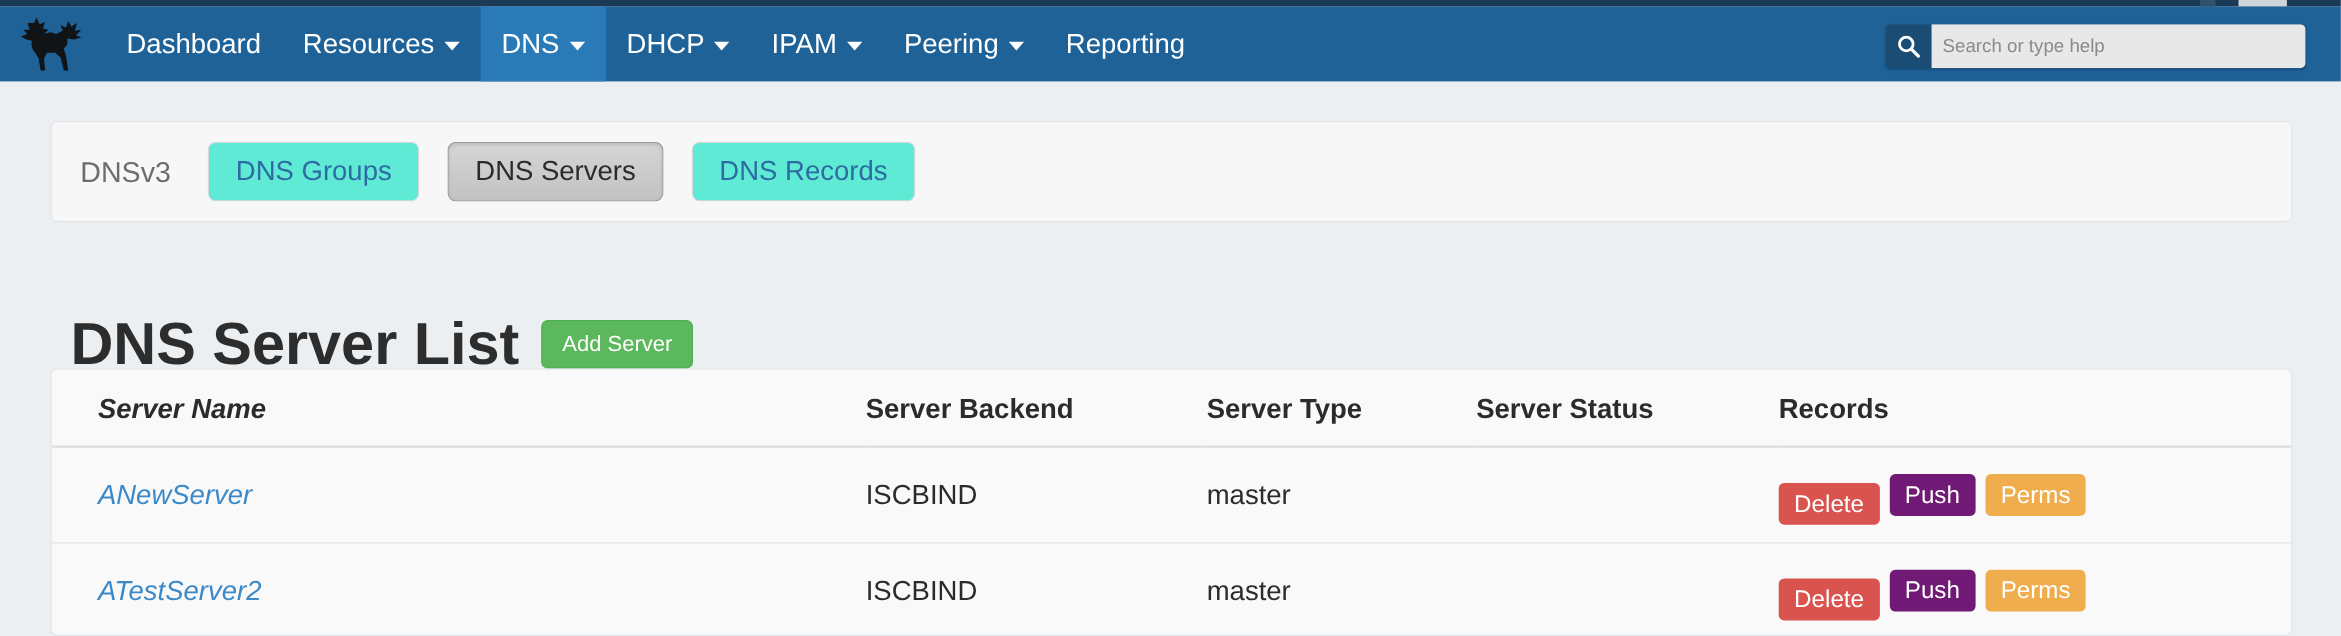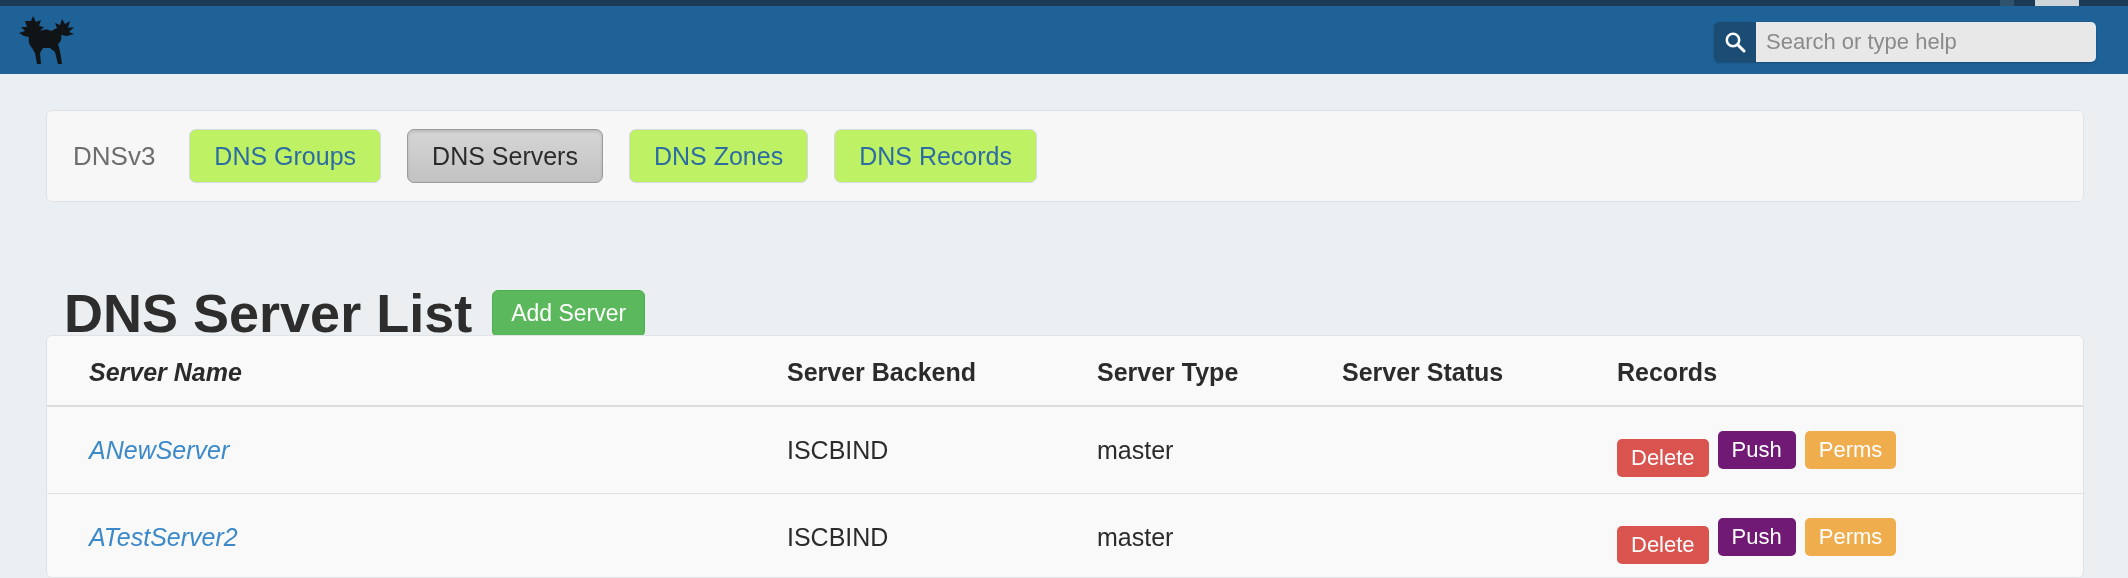--- a/index.html
+++ b/index.html
@@ -97,21 +97,21 @@
     align-items: center;
     justify-content: center;
     flex: none;
     cursor: pointer;
   }
   .search-input {
     width: 340px;
     border: none;
     outline: none;
     background: #e8e8e8;
-    font-size: 22px;
+    font-size: 17px;
     color: #555;
     padding: 0 10px;
     font-family: "Liberation Sans", sans-serif;
   }
   .search-input::placeholder { color: #8a8a8a; }
 
   
   .subnav-panel {
     position: absolute;
     top: 110px; left: 46px;
@@ -131,21 +131,21 @@
     margin-right: 8px;
     white-space: nowrap;
   }
   .tab-btn {
     height: 54px;
     padding: 0 24px;
     display: inline-flex;
     align-items: center;
     font-size: 25px;
     color: #2d6ca2;
-    background: #bef264;
+    background: #5eead4;
     border: 1px solid #d3d8dc;
     border-radius: 7px;
     cursor: pointer;
     white-space: nowrap;
     font-family: "Liberation Sans", sans-serif;
   }
   .tab-btn.active {
     color: #2b2b2b;
     background: linear-gradient(#d6d6d6, #c2c2c2);
     border: 1px solid #9a9a9a;
@@ -165,21 +165,21 @@
     font-weight: bold;
     color: #2d2d2d;
     line-height: 1;
     white-space: nowrap;
   }
   .btn-add {
     background: #5cb85c;
     color: #ffffff;
     border: 1px solid #4cae4c;
     border-radius: 6px;
-    font-size: 23px;
+    font-size: 20px;
     padding: 11px 18px;
     cursor: pointer;
     font-family: "Liberation Sans", sans-serif;
     line-height: 1;
   }
 
   
   .table-panel {
     position: absolute;
     top: 335px; left: 46px;
@@ -255,37 +255,64 @@
     <svg width="62" height="50" viewBox="0 0 62 50" aria-hidden="true">
       <path fill="#101417" d="M14 6 L16 1 L19 7 L24 5 L22 11 L27 12 L23 16
         C27 14 31 14 34 16 L40 13 L38 8 L43 10 L45 4 L48 9 L53 6 L51 13
         L57 12 L52 17 L57 19 L50 21 L44 20 C45 24 44 27 41 29
         L43 36 L45 49 L41 49 L38 37 L33 33 L26 33 L23 38 L24 49 L20 49
         L18 38 L15 33 C12 30 11 26 12 22 L7 21 L2 18 L8 16 L4 12 L10 12
         L8 6 Z"></path>
     </svg>
   </div>
 
+  <div class="nav-items">
+    <a class="nav-item">
+      <span>Dashboard</span>
+    </a>
+    <a class="nav-item">
+      <span>Resources</span>
+      <i class="caret"></i>
+    </a>
+    <a class="nav-item active">
+      <span>DNS</span>
+      <i class="caret"></i>
+    </a>
+    <a class="nav-item">
+      <span>DHCP</span>
+      <i class="caret"></i>
+    </a>
+    <a class="nav-item">
+      <span>IPAM</span>
+      <i class="caret"></i>
+    </a>
+    <a class="nav-item">
+      <span>Peering</span>
+      <i class="caret"></i>
+    </a>
+    <a class="nav-item">
+      <span>Reporting</span>
+    </a>
+  </div>
 
   <div class="search-wrap">
     <div class="search-icon-box">
       <svg width="22" height="22" viewBox="0 0 22 22" aria-hidden="true">
         <circle cx="9" cy="9" r="6.2" fill="none" stroke="#ffffff" stroke-width="2.6"></circle>
         <line x1="13.6" y1="13.6" x2="20" y2="20" stroke="#ffffff" stroke-width="3" stroke-linecap="round"></line>
       </svg>
     </div>
     <input class="search-input" type="text" placeholder="Search or type help" style="">
   </div>
 </div>
 
 <div class="subnav-panel">
   <div class="subnav-title">DNSv3</div>
   <button class="tab-btn">DNS Groups</button>
   <button class="tab-btn active">DNS Servers</button>
-  <button class="tab-btn">DNS Zones</button>
   <button class="tab-btn">DNS Records</button>
 </div>
 
 <div class="page-head">
   <h1 class="page-title">DNS Server List</h1>
   <button class="btn-add">Add Server</button>
 </div>
 
 <div class="table-panel">
   <table class="server-table">

